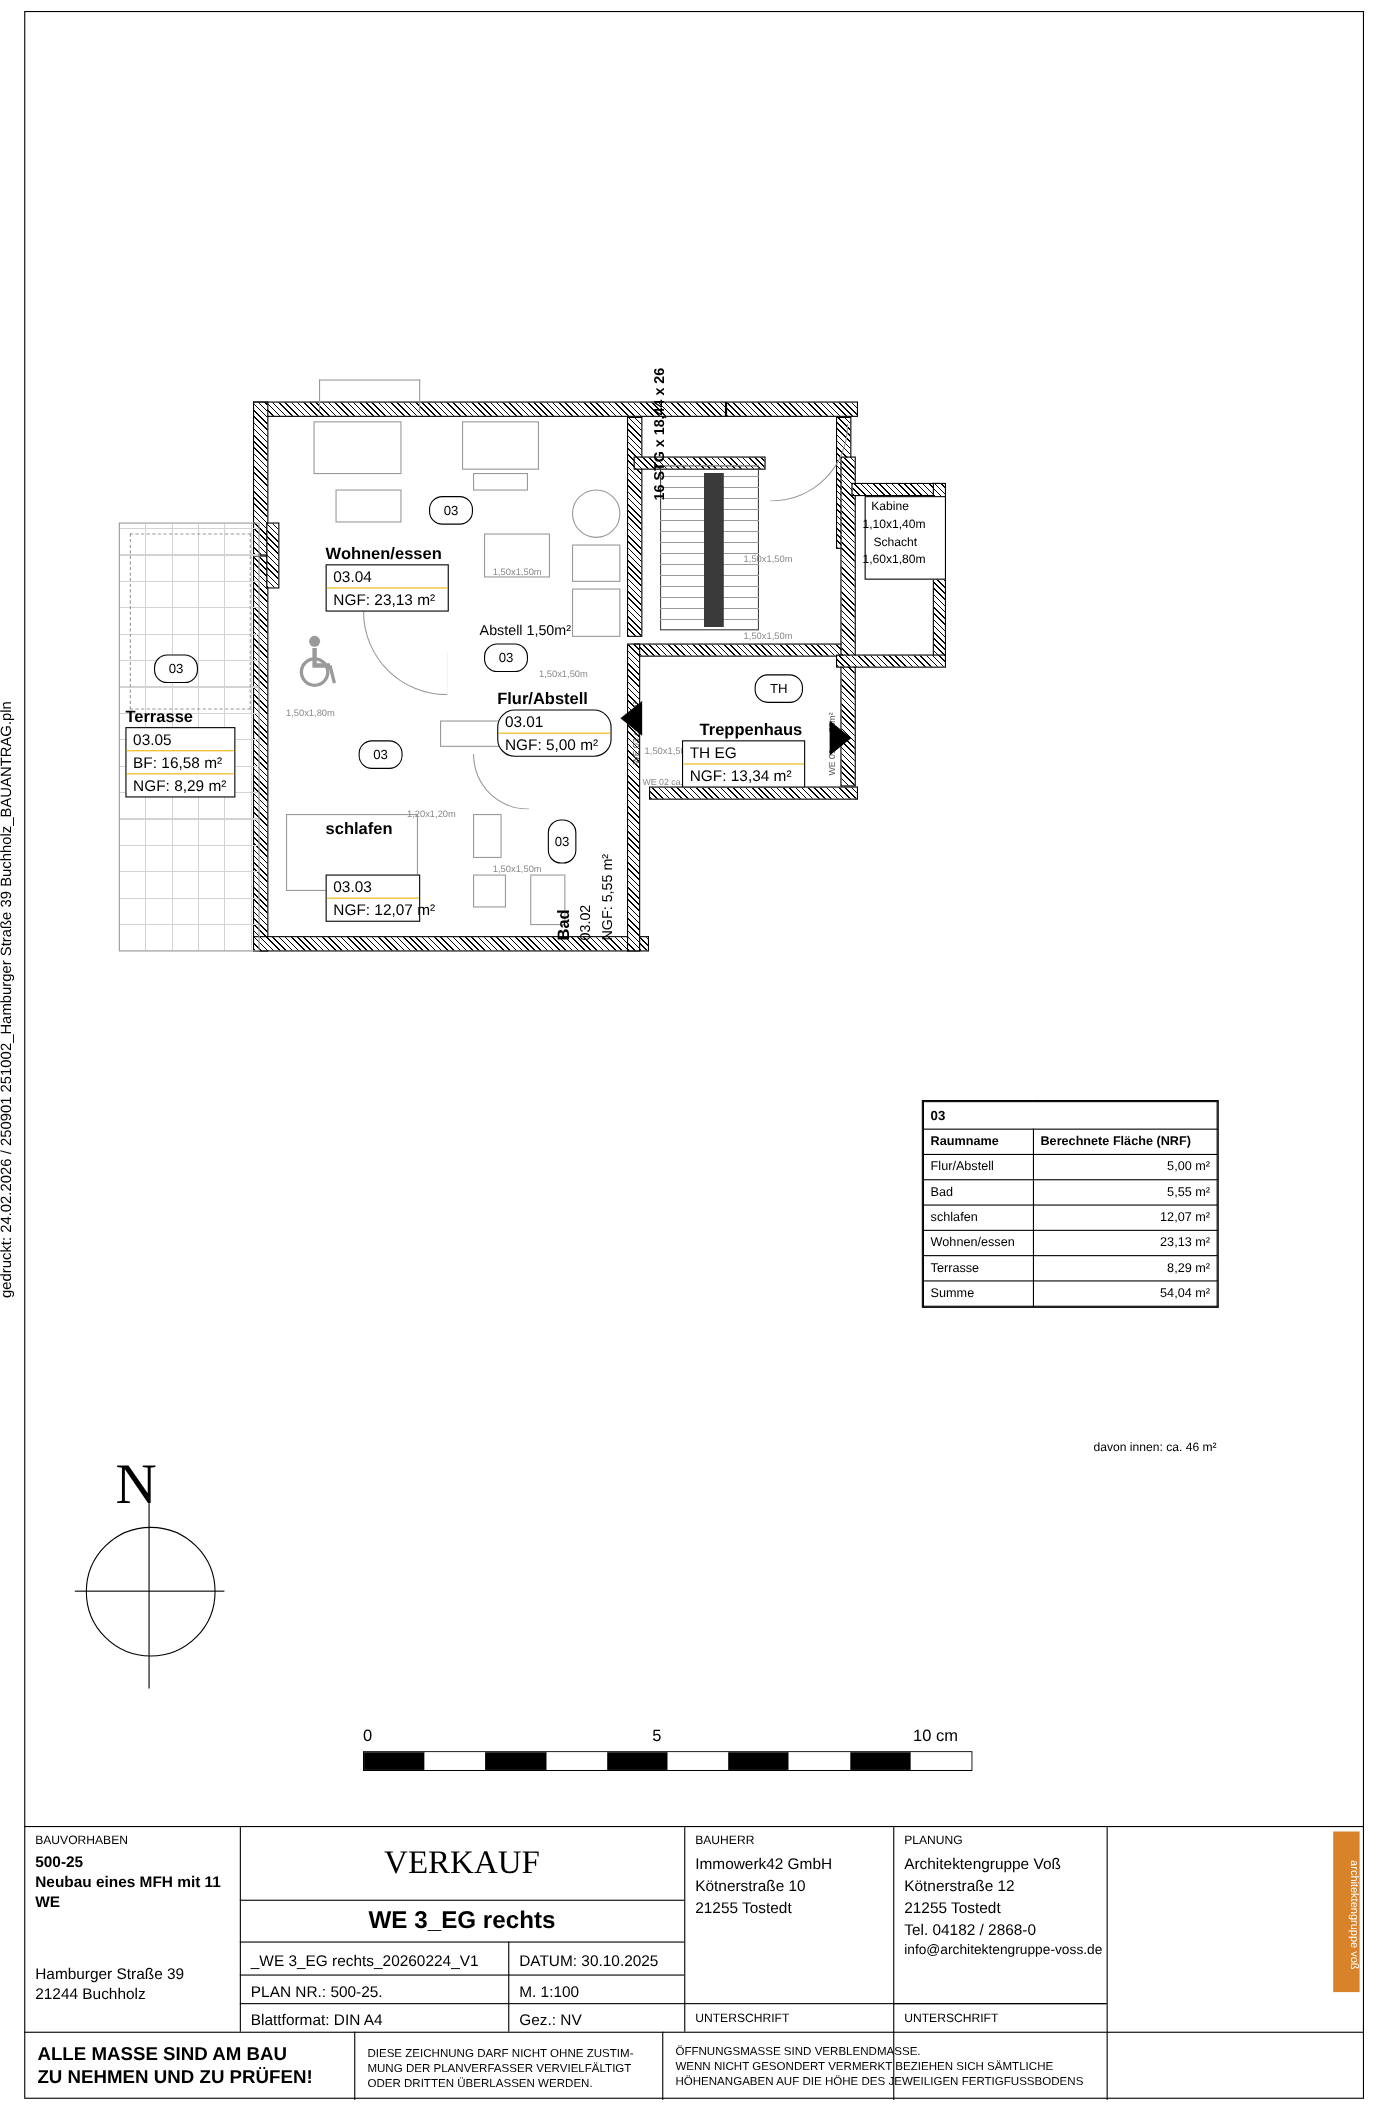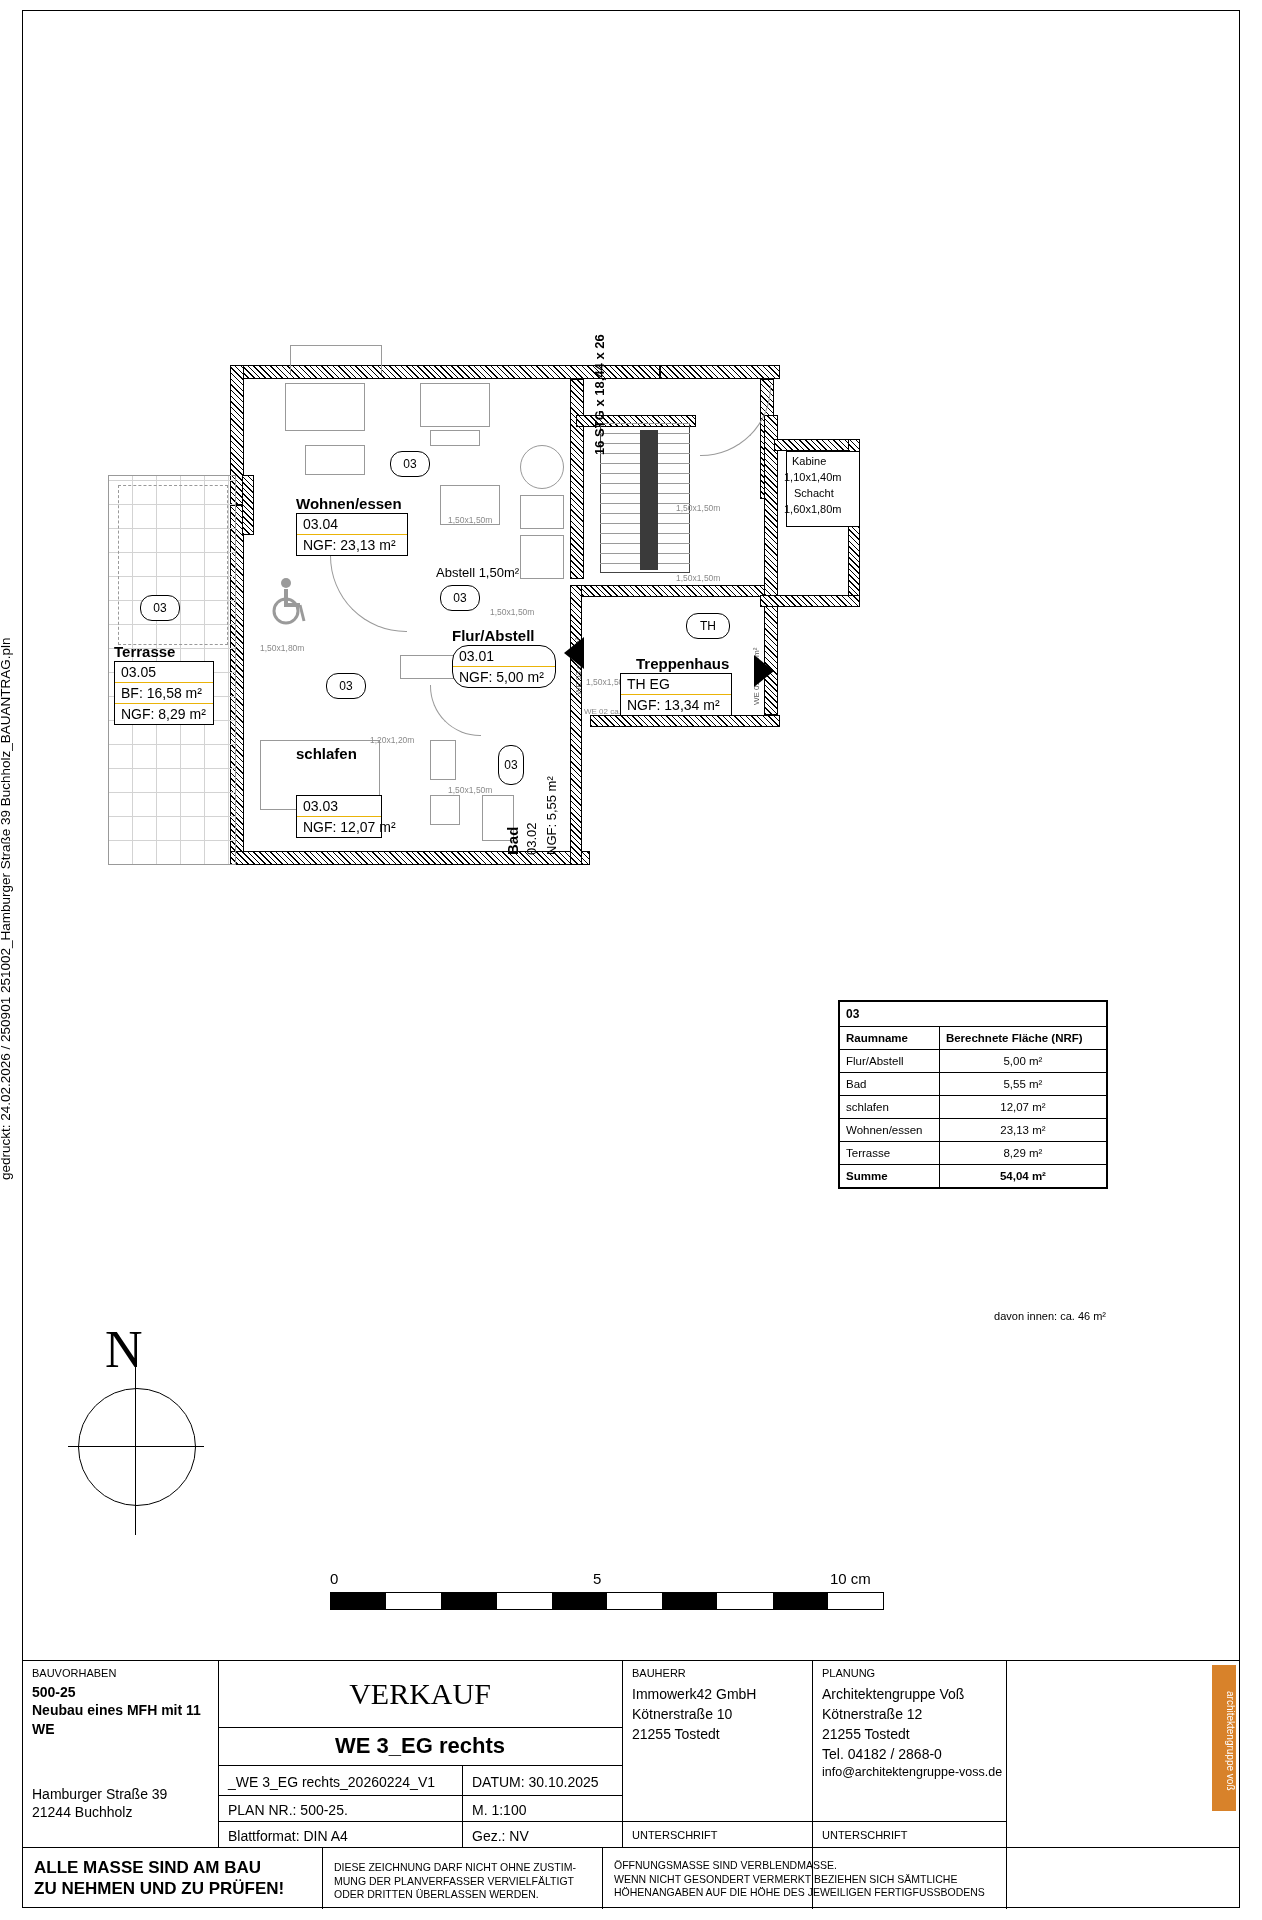--- a/index.html
+++ b/index.html
@@ -22,23 +22,23 @@
   .roombox div:last-child{border-bottom:none;}
   .roomtitle{position:absolute;font-size:15px;font-weight:bold;white-space:nowrap;}
 
   .circ{position:absolute;border:1px solid #000;border-radius:12px;background:#fff;font-size:12px;
         display:flex;align-items:center;justify-content:center;}
 
   
   .legend{position:absolute;left:838px;top:1000px;width:268px;border:1px solid #000;border-collapse:collapse;background:#fff;}
   .legend table{border-collapse:collapse;width:100%;}
   .legend td,.legend th{border:1px solid #000;font-size:11.5px;padding:5px 6px;text-align:left;}
-  .legend td.num{text-align:center;}
+  .legend td.num{text-align:right;}
   .legend .hdr{font-weight:bold;font-size:12px;}
-  .legend .bold{font-weight:bold;}
+  .legend .bold{font-weight:normal;}
   .legend-note{position:absolute;left:838px;top:1310px;width:268px;text-align:right;font-size:11px;}
 
   
   .north{position:absolute;left:70px;top:1330px;}
   .north .n{position:absolute;left:35px;top:-10px;font-size:52px;font-family:"Liberation Serif",serif;}
   .ncirc{position:absolute;left:8px;top:58px;width:116px;height:116px;border:1px solid #000;border-radius:60px;}
   .nvert{position:absolute;left:65px;top:30px;width:1px;height:175px;background:#000;}
   .nhoriz{position:absolute;left:-2px;top:116px;width:136px;height:1px;background:#000;}
 
   

